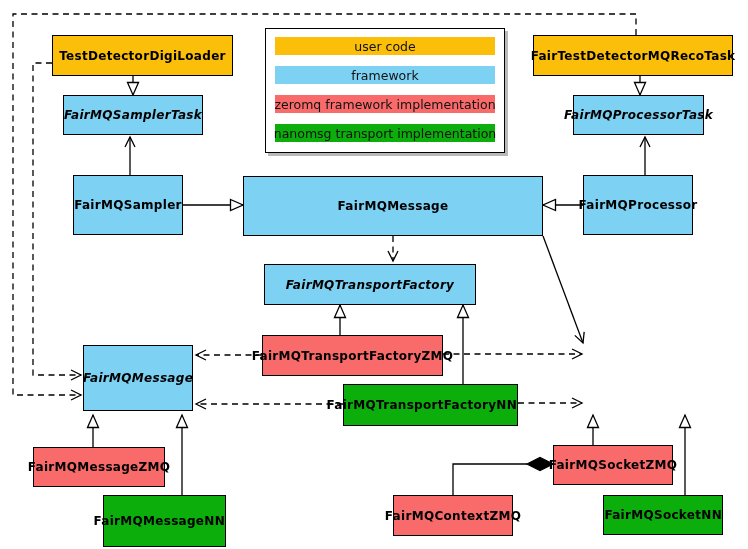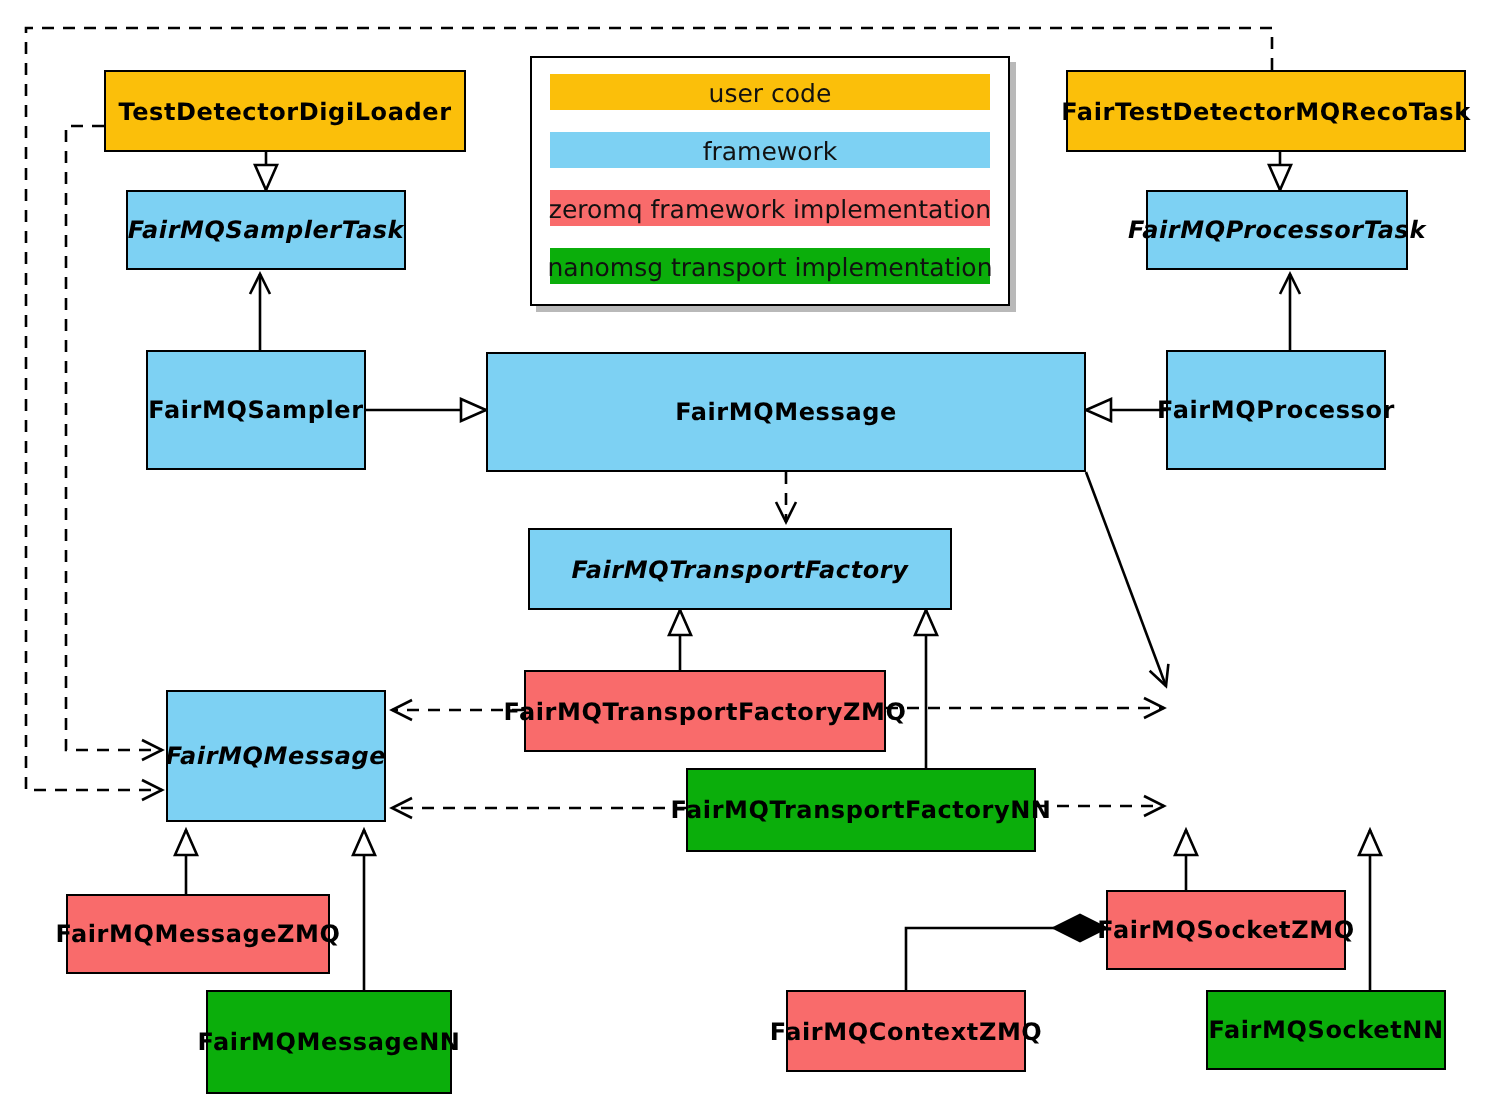--- a/index.html
+++ b/index.html
@@ -11,21 +11,21 @@
   .node{
     position:absolute;display:flex;align-items:center;justify-content:center;
     box-sizing:border-box;border:1.4px solid #000;color:#000;
     font-weight:700;font-size:12px;letter-spacing:.3px;text-align:center;
   }
   .node span{white-space:nowrap;}
   .abstract{font-style:italic;}
   .c-user{background:#FBBF0A;}
   .c-fw{background:#7DD1F3;}
   .c-zmq{background:#F96B6B;}
-  .c-nn{background:#0BAE0B;}
+  .c-nn{background:#0BAE0B;justify-content:flex-end;}
   .legend{
     position:absolute;left:265px;top:28px;width:240px;height:125px;
     box-sizing:border-box;background:#fff;border:1.6px solid #000;
     box-shadow:3px 3px 0 #b9b9b9;
     display:flex;flex-direction:column;justify-content:space-between;
     padding:8px 9px 10px 9px;
   }
   .legend-bar{
     height:18px;display:flex;align-items:center;justify-content:center;
     font-size:12.5px;font-weight:400;color:#111;

